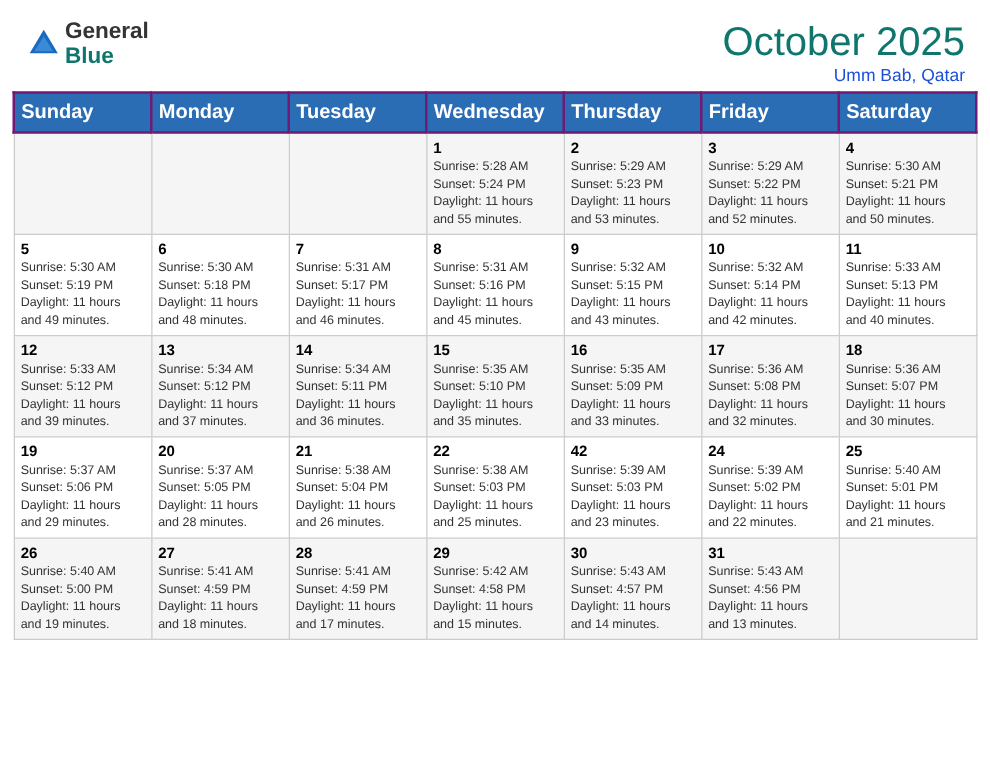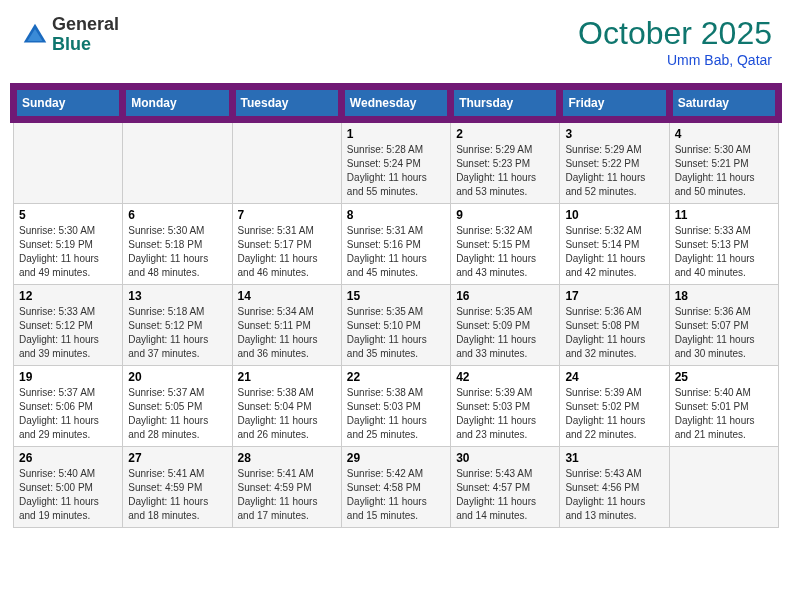--- a/index.html
+++ b/index.html
@@ -7,21 +7,20 @@
       font-family: Arial, sans-serif;
       background: #fff;
       width: 792px;
       min-height: 612px;
       padding: 10px;
     }
     .header {
       display: flex;
       justify-content: space-between;
       align-items: flex-start;
-      margin-bottom: 10px;
       padding: 5px 10px;
     }
     .logo {
       display: flex;
       align-items: center;
     }
     .logo-text {
       font-size: 18px;
       font-weight: bold;
       line-height: 1.1;
@@ -48,22 +47,22 @@
     table {
       width: 100%;
       border-collapse: collapse;
       font-size: 11px;
     }
     thead tr th {
       background-color: #2a6db5;
       color: #fff;
       text-align: left;
       padding: 6px 5px;
-      font-size: 12px;
-      border: 7px solid #701a75;
+      font-size: 16px;
+      border: 2px solid #701a75;
     }
     tbody tr td {
       border: 1px solid #ccc;
       vertical-align: top;
       padding: 4px 5px;
       width: calc(100% / 7);
       height: 80px;
     }
     tbody tr:nth-child(odd) td {
       background-color: #f5f5f5;
@@ -191,21 +190,21 @@
       </tr>
       <tr>
         <td>
           <span class="day-number">12</span>
           <div class="day-info">Sunrise: 5:33 AM
 Sunset: 5:12 PM
 Daylight: 11 hours and 39 minutes.</div>
         </td>
         <td>
           <span class="day-number">13</span>
-          <div class="day-info">Sunrise: 5:18 AM
+          <div class="day-info">Sunrise: 5:34 AM
 Sunset: 5:12 PM
 Daylight: 11 hours and 37 minutes.</div>
         </td>
         <td>
           <span class="day-number">14</span>
           <div class="day-info">Sunrise: 5:34 AM
 Sunset: 5:11 PM
 Daylight: 11 hours and 36 minutes.</div>
         </td>
         <td>

